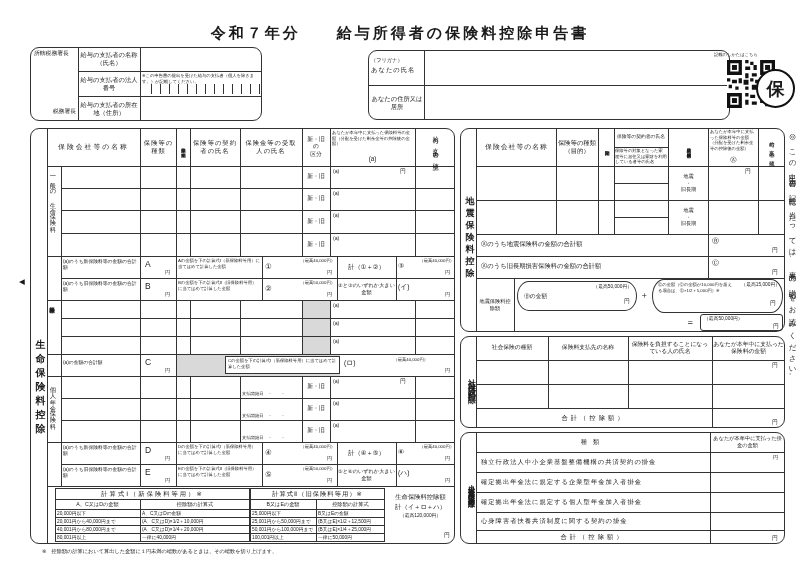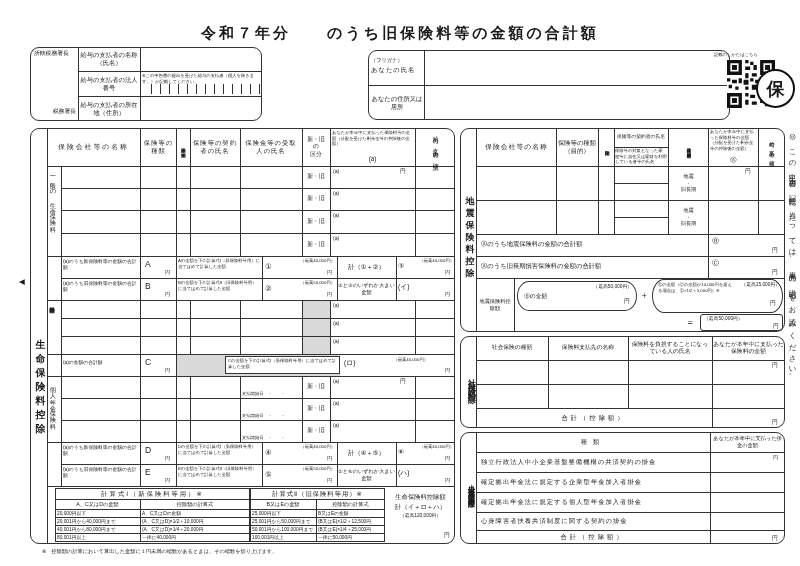--- a/index.html
+++ b/index.html
@@ -22,21 +22,21 @@
 .f65{font-size:6.8px;line-height:1.2}
 .f7{font-size:7.5px;line-height:1.2}
 .f8{font-size:8.5px;line-height:1.2}
 .bold{font-weight:bold}
 .ticks{background:repeating-linear-gradient(90deg,transparent 0 8px,#333 8px 9px)}
 .inp{position:absolute;background:transparent}
 </style>
 </head>
 <body>
 
-<div class="a bold" style="left:0;top:24px;width:800px;text-align:center;font-size:15px;letter-spacing:3px">令和７年分　　のうち旧保険料等の金額の合計額</div>
+<div class="a bold" style="left:0;top:24px;width:800px;text-align:center;font-size:15px;letter-spacing:3px">令和７年分　　給与所得者の保険料控除申告書</div>
 
 <div class="bx" style="left:30px;top:47px;width:232px;height:74px"></div>
 <div class="vl" style="left:78px;top:47px;height:74px"></div>
 <div class="vl" style="left:140px;top:47px;height:74px"></div>
 <div class="hl" style="left:78px;top:71px;width:184px"></div>
 <div class="hl" style="left:78px;top:96px;width:184px"></div>
 <div class="a f55" style="left:34px;top:50px;width:42px">所轄税務署長</div>
 <div class="a f55" style="left:40px;top:108px;width:36px;text-align:right">税務署長</div>
 <div class="a f6 c" style="left:80px;top:47px;width:58px;height:24px">給与の支払者の名称（氏名）</div>
 <div class="a f6 c" style="left:80px;top:71px;width:58px;height:25px">給与の支払者の法人番号</div>

